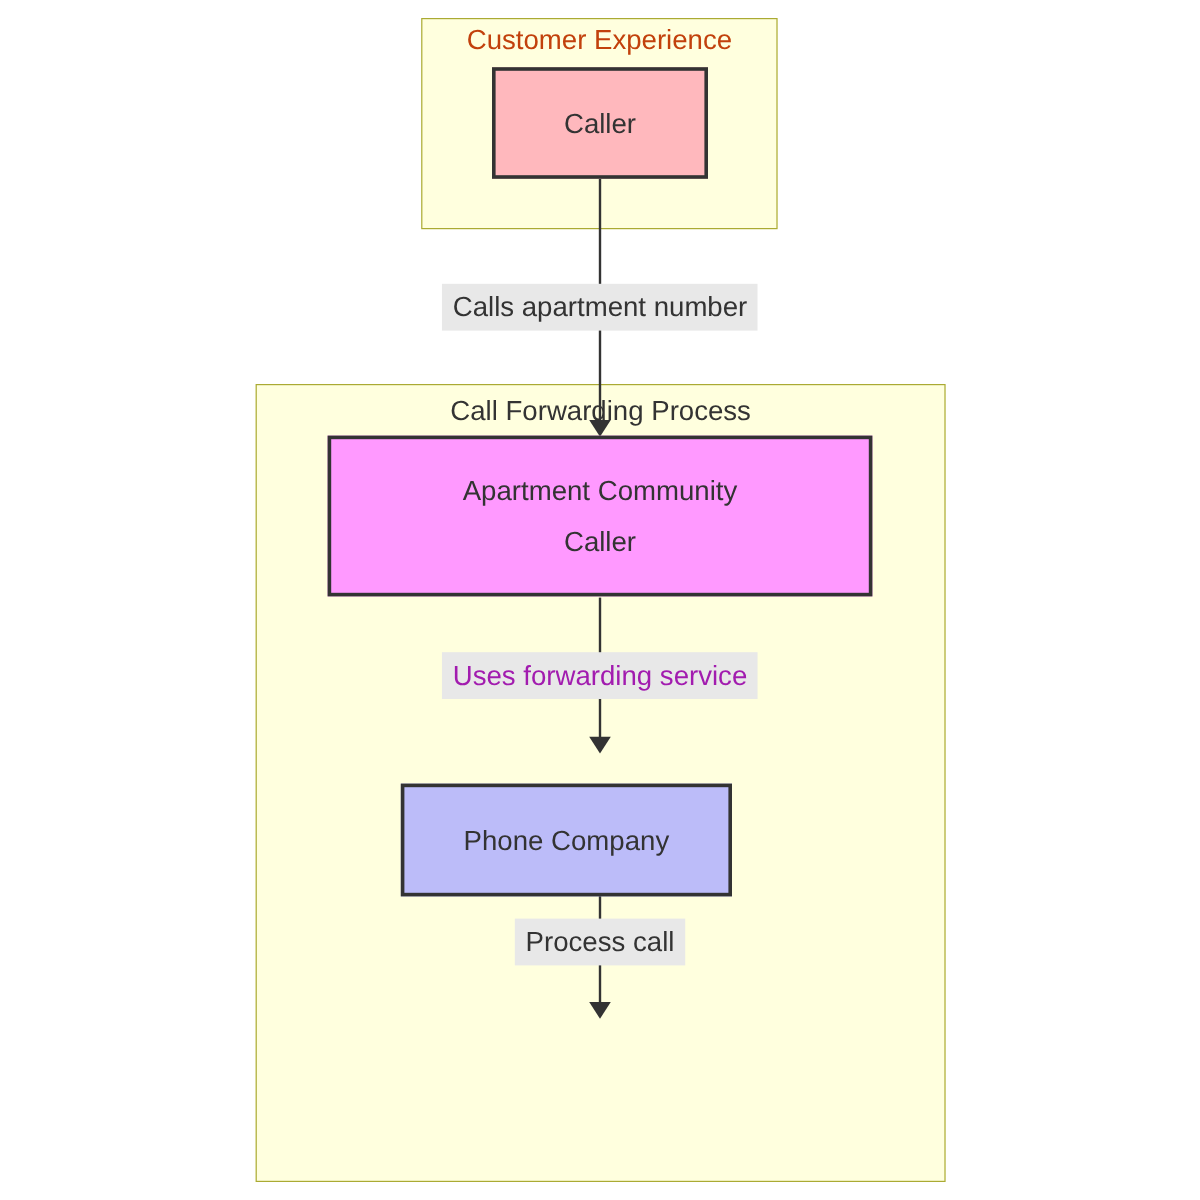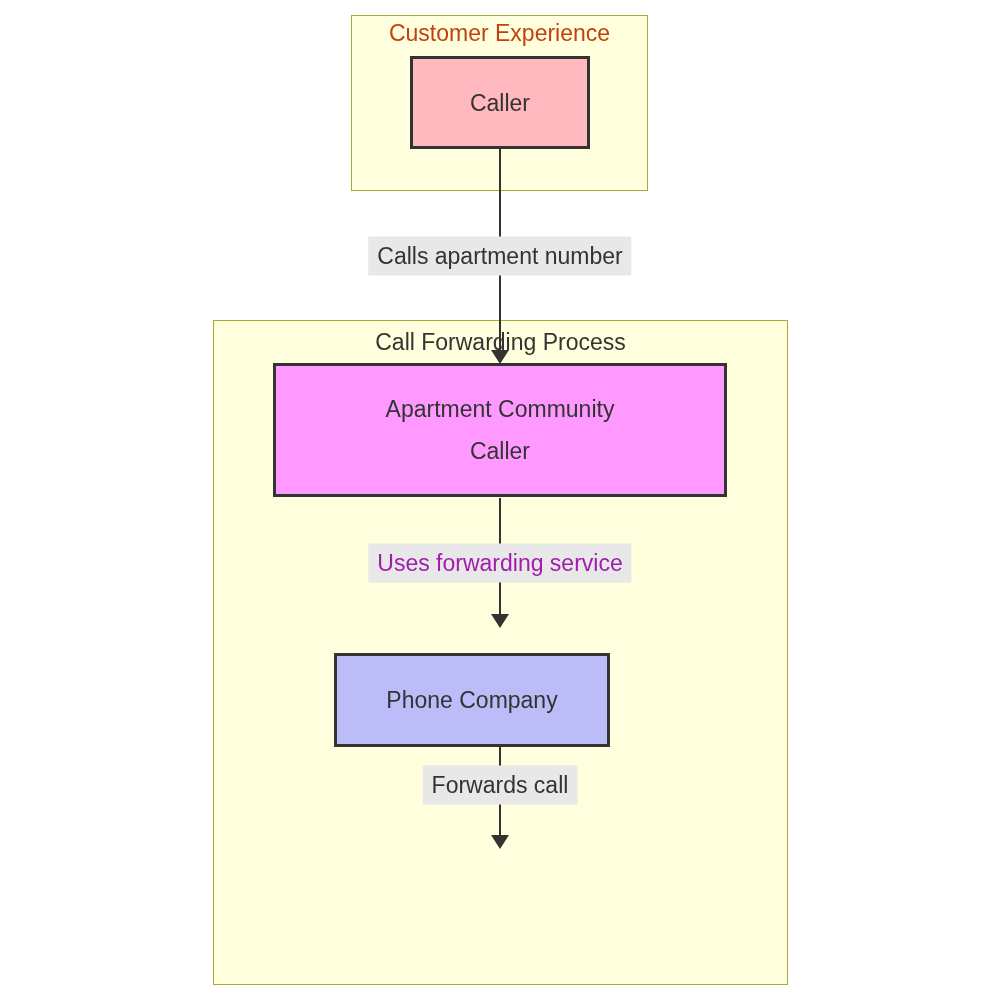--- a/index.html
+++ b/index.html
@@ -99,15 +99,15 @@
 
   <div class="node" style="left: 334px; top: 627px; width: 276px; height: 94px; background-color: rgb(188, 188, 249); border-color: rgb(51, 51, 51); margin-top: 26px;">
     <span>Phone Company</span>
   </div>
 
 
   <div class="edge-label" style="left: 500px; top: 256px; background-color: rgb(232, 232, 232); color: rgb(51, 51, 51);">Calls apartment number</div>
 
   <div class="edge-label" style="left: 500px; top: 563px; background-color: rgb(232, 232, 232); color: #a21caf;">Uses forwarding service</div>
 
-  <div class="edge-label" style="left: 500px; top: 785px; background-color: rgb(232, 232, 232); color: rgb(51, 51, 51);">Forwards call</div>
+  <div class="edge-label" style="left: 500px; top: 785px; background-color: rgb(232, 232, 232); color: rgb(51, 51, 51);">Process call</div>
 
 </div>
 
 </body></html>

